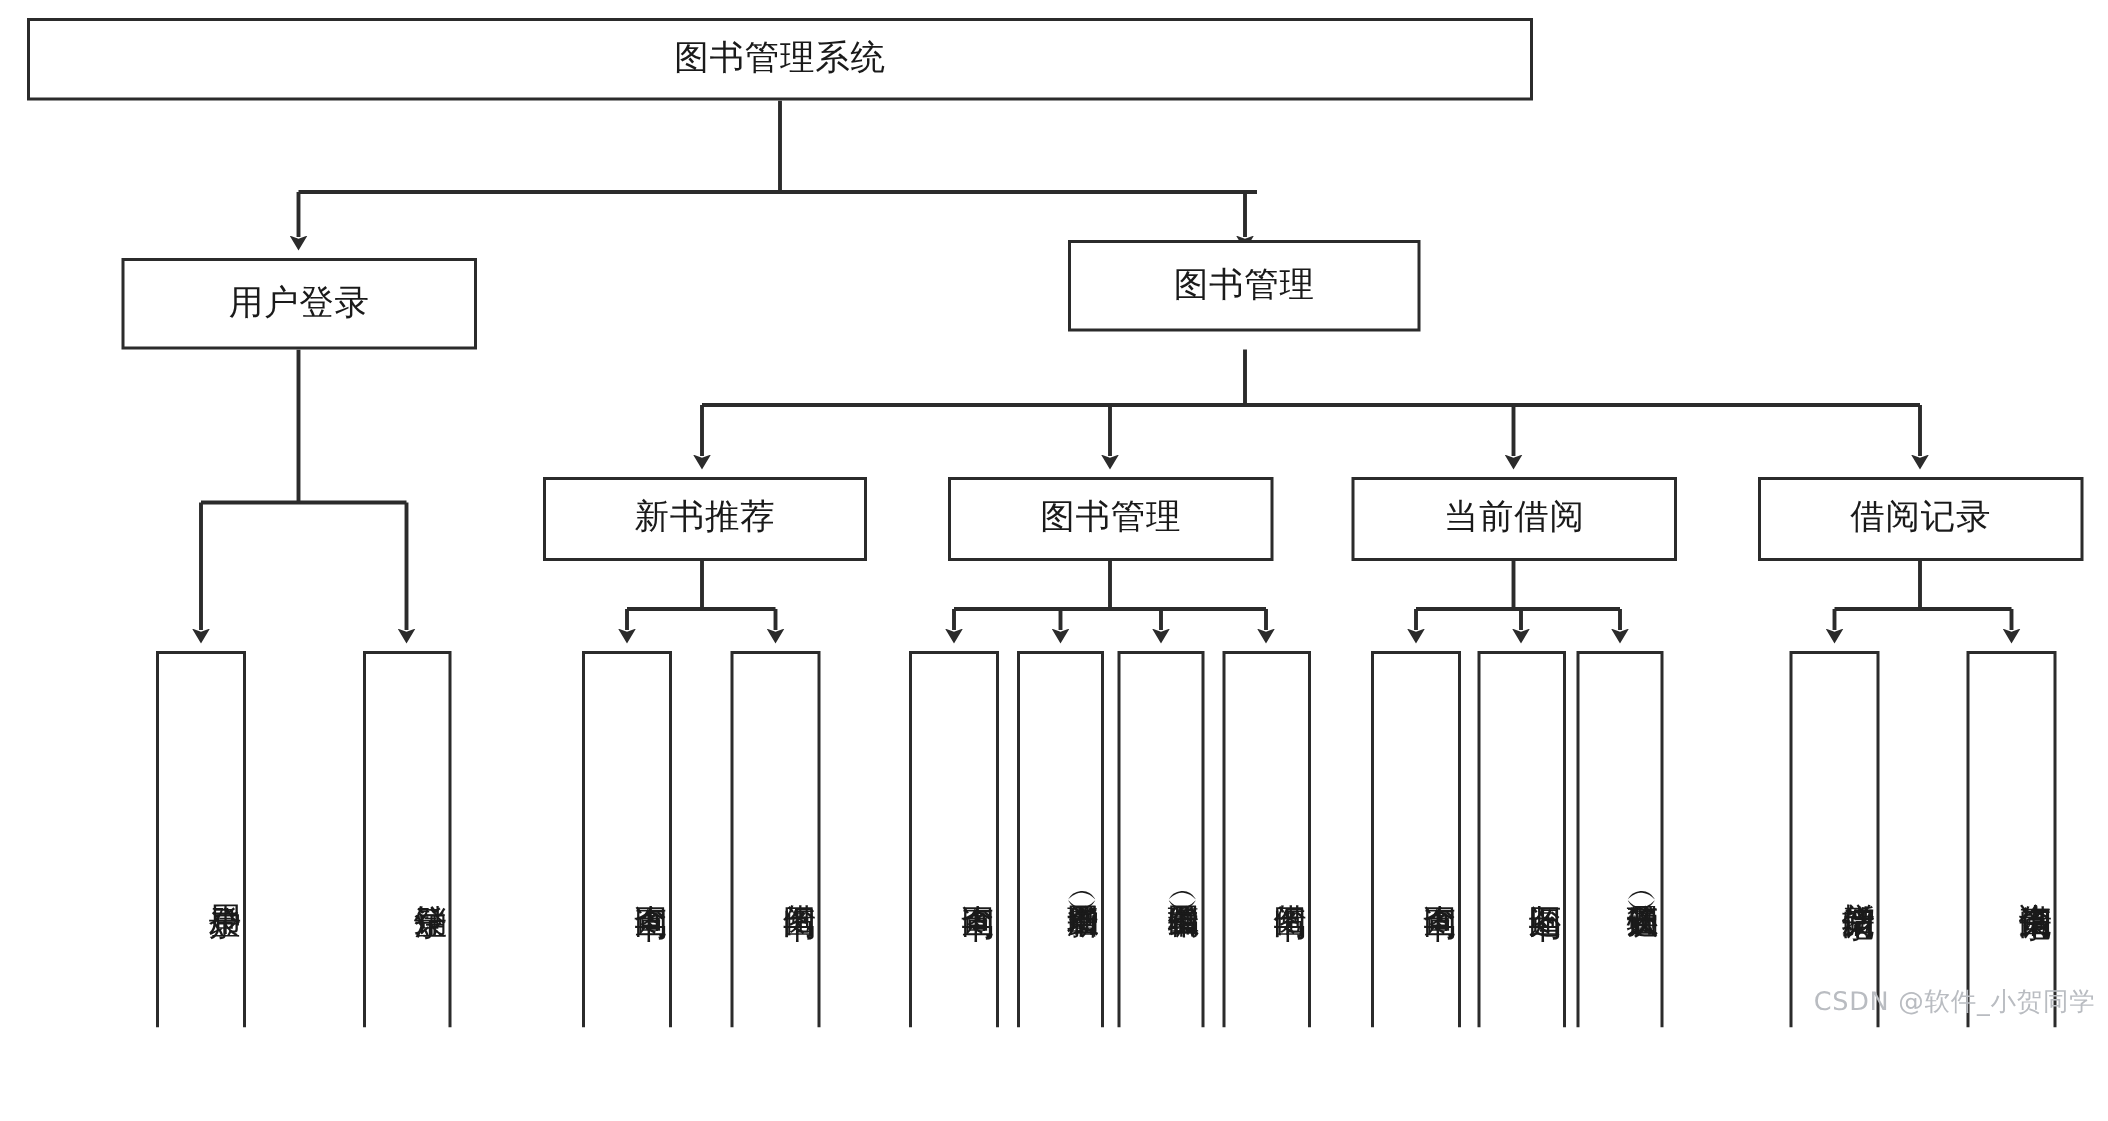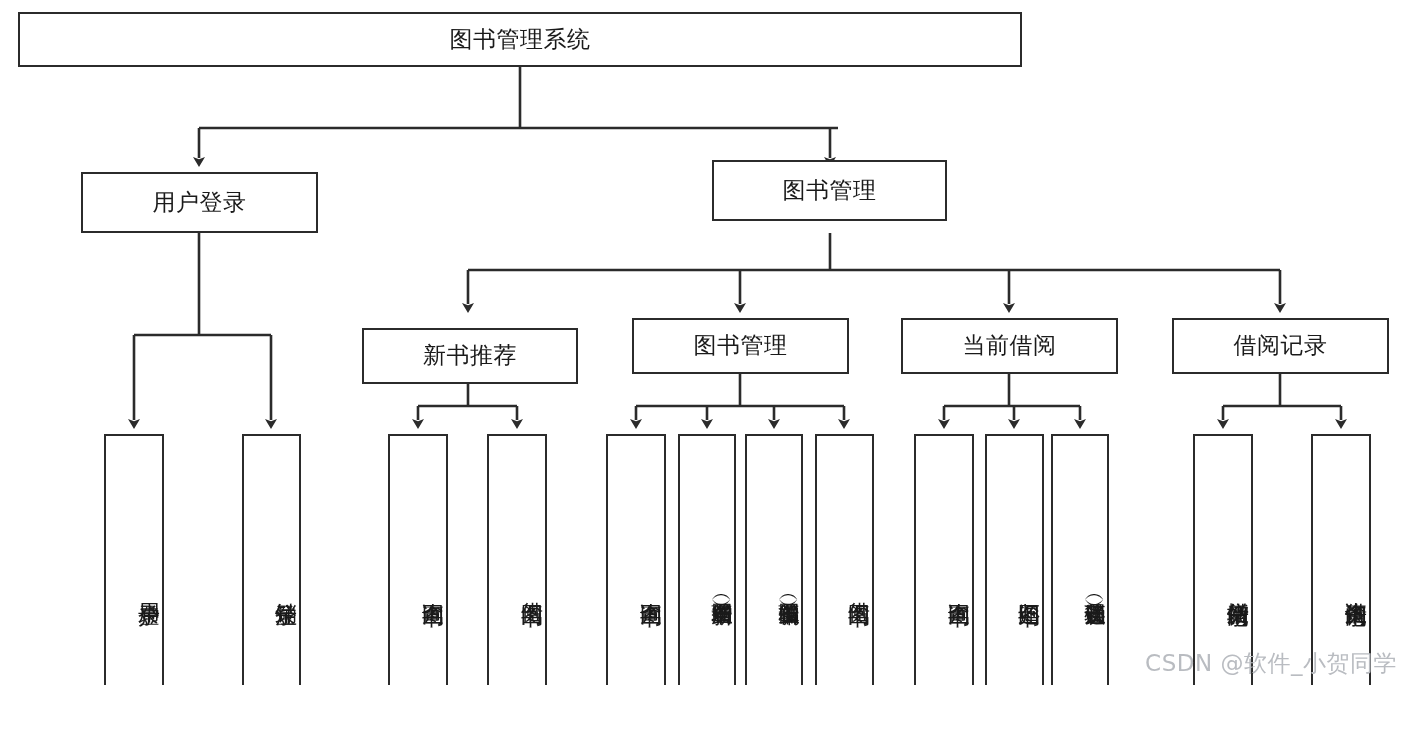--- a/index.html
+++ b/index.html
@@ -52,21 +52,21 @@
     left: 0;
     top: 0;
     width: 1405px;
     height: 747px;
     pointer-events: none;
   }
   .watermark {
     position: absolute;
     right: 8px;
     bottom: 6px;
-    font-size: 23px;
+    font-size: 17px;
     color: #b9bcc1;
     white-space: nowrap;
     letter-spacing: 0.5px;
     text-align: right;
   }
 </style>
 </head>
 <body>
 
 <div id="canvas">
@@ -119,21 +119,21 @@
       <path d="M1223,406 L1223,420" marker-end="url(#arrow)"></path>
       <path d="M1341,406 L1341,420" marker-end="url(#arrow)"></path>
     </g>
   </svg>
 
   <div class="node node-h" style="left: 18px; top: 12px; width: 1004px; height: 55px;">图书管理系统</div>
 
   <div class="node node-h" style="left: 81px; top: 172px; width: 237px; height: 61px;">用户登录</div>
   <div class="node node-h" style="left: 712px; top: 160px; width: 235px; height: 61px;">图书管理</div>
 
-  <div class="node node-h" style="left: 362px; top: 318px; width: 216px; height: 56px; margin-top: 10px;">新书推荐</div>
+  <div class="node node-h" style="left: 362px; top: 318px; width: 216px; height: 56px;">新书推荐</div>
   <div class="node node-h" style="left: 632px; top: 318px; width: 217px; height: 56px;">图书管理</div>
   <div class="node node-h" style="left: 901px; top: 318px; width: 217px; height: 56px;">当前借阅</div>
   <div class="node node-h" style="left: 1172px; top: 318px; width: 217px; height: 56px;">借阅记录</div>
 
   <div class="node node-v" style="left: 104px; top: 434px; width: 60px; height: 299px;">用户登录</div>
   <div class="node node-v" style="left: 242px; top: 434px; width: 59px; height: 299px;">注销登录</div>
   <div class="node node-v" style="left: 388px; top: 434px; width: 60px; height: 299px;">查询图书</div>
   <div class="node node-v" style="left: 487px; top: 434px; width: 60px; height: 299px;">借阅图书</div>
   <div class="node node-v" style="left: 606px; top: 434px; width: 60px; height: 299px;">查询图书</div>
   <div class="node node-v cap-tall" style="left: 678px; top: 434px; width: 58px; height: 299px;">新增图书（管理员）</div>

